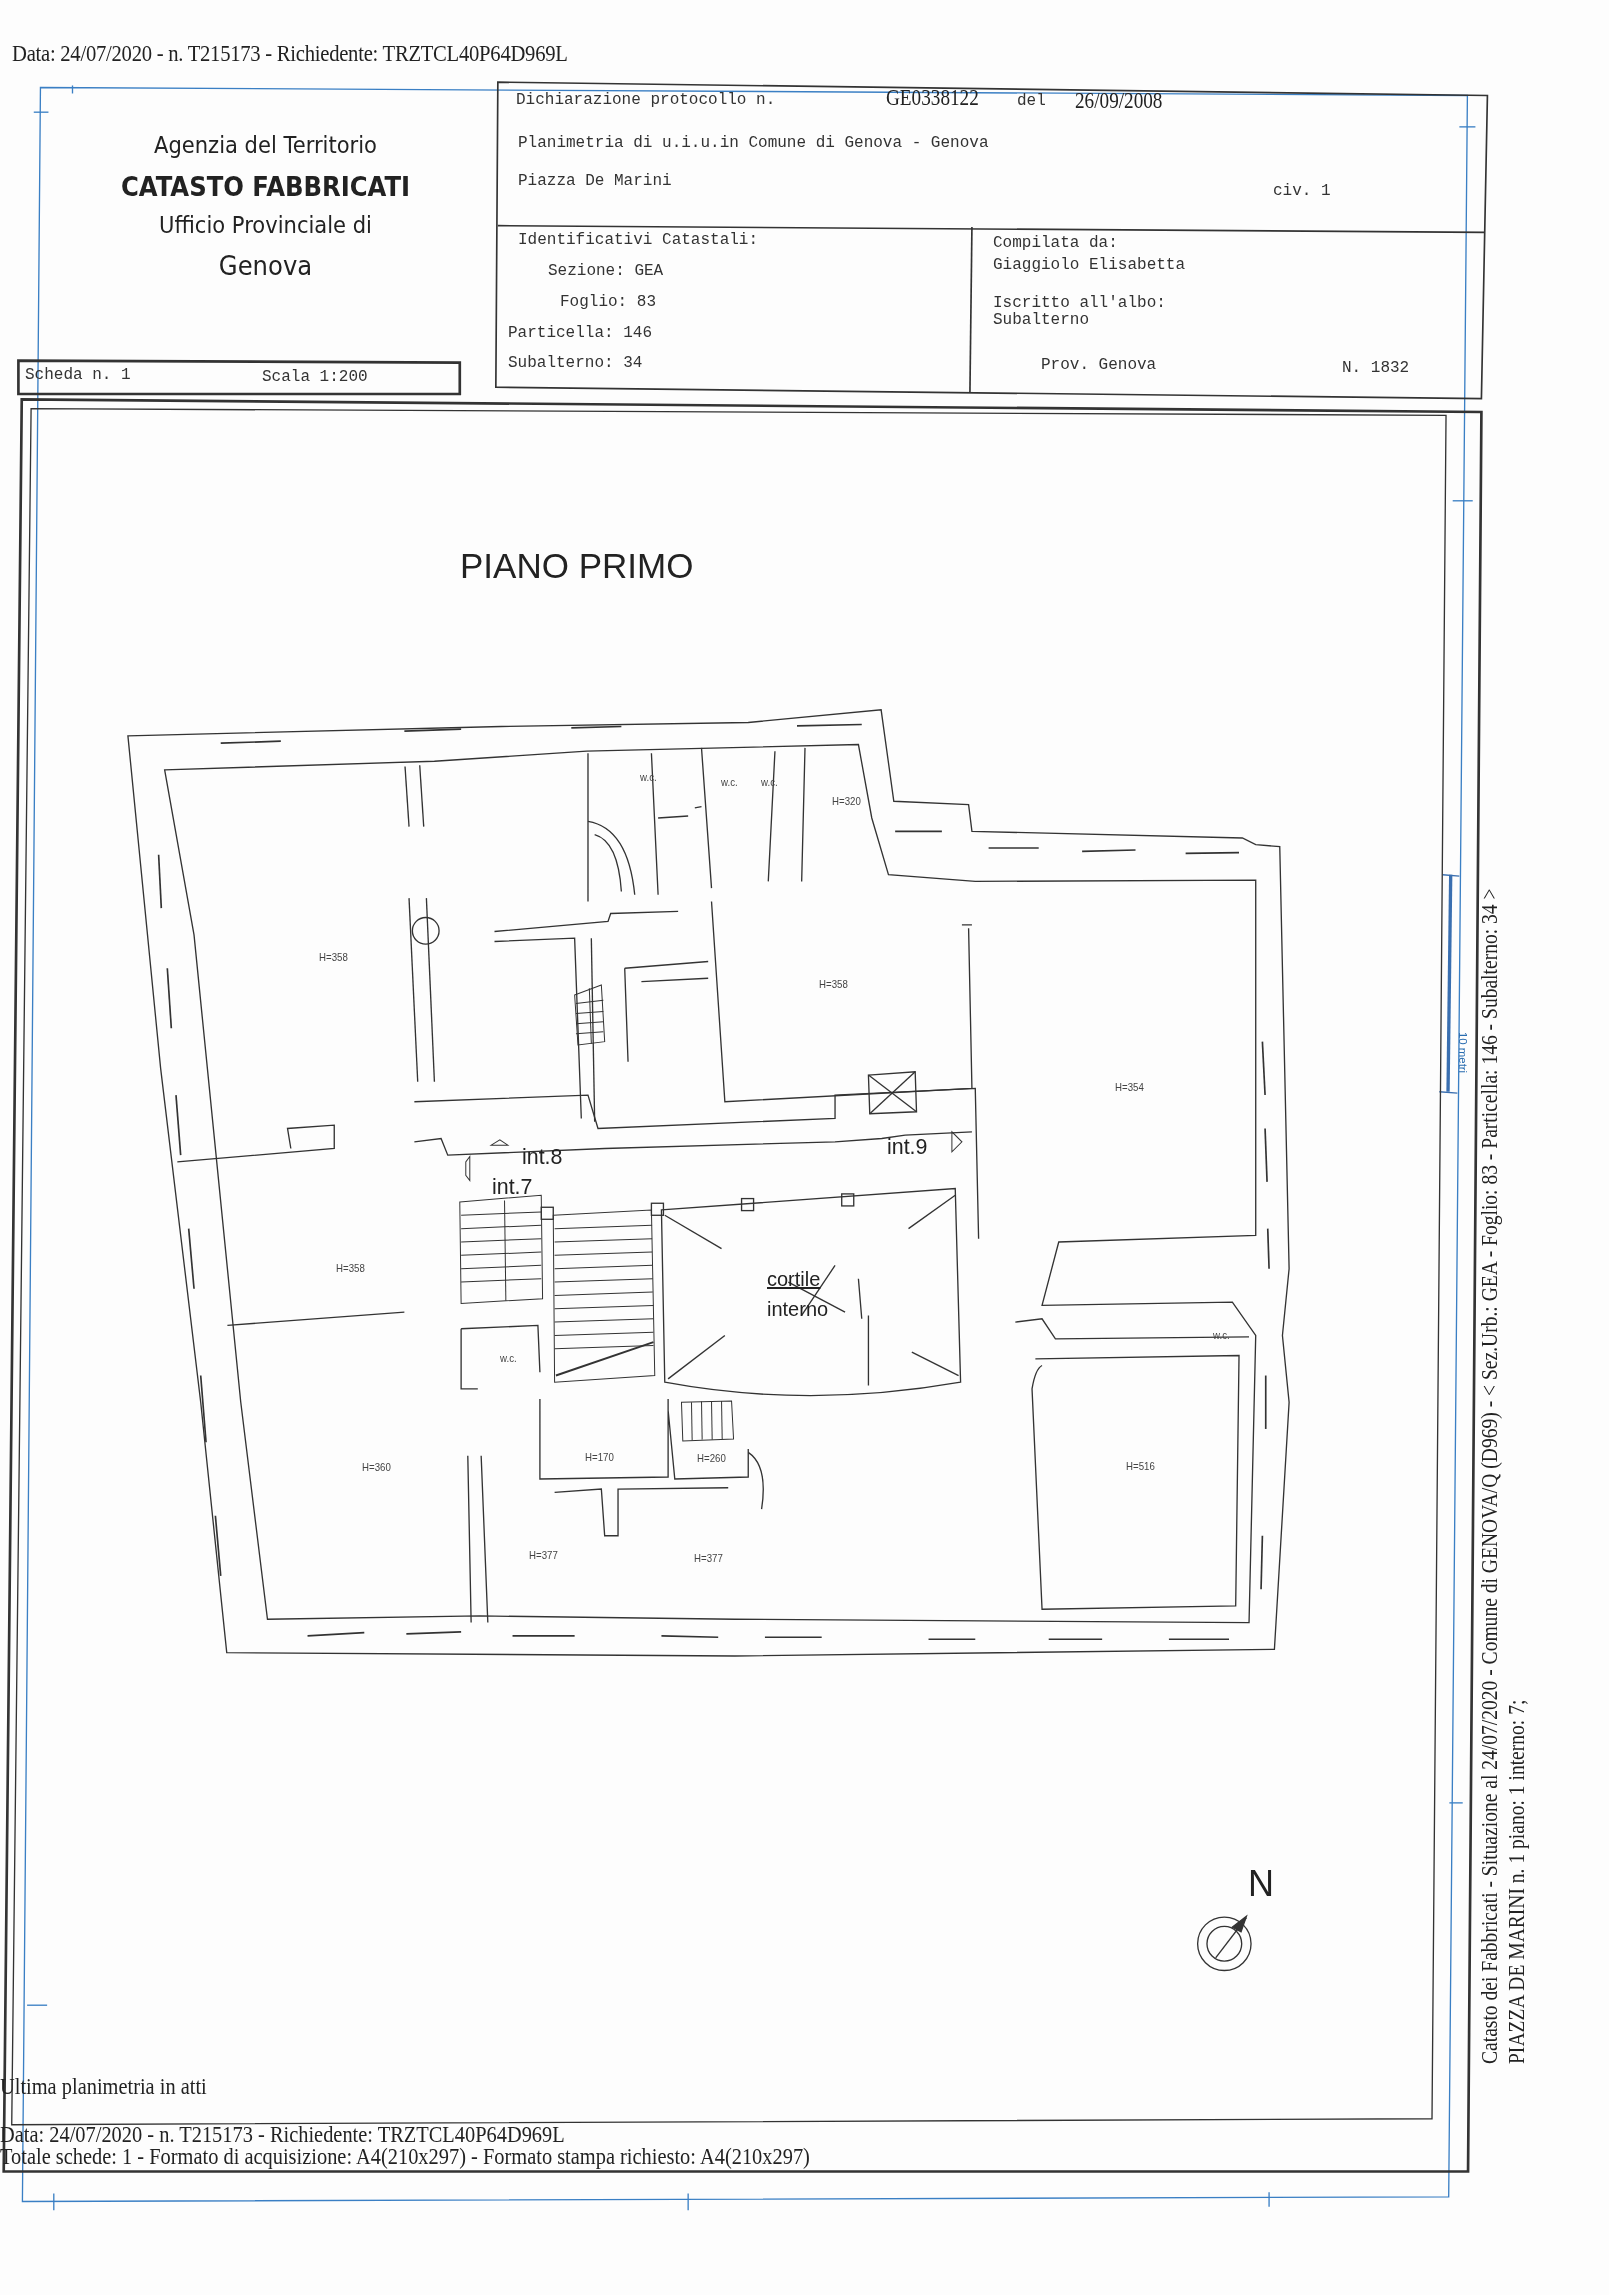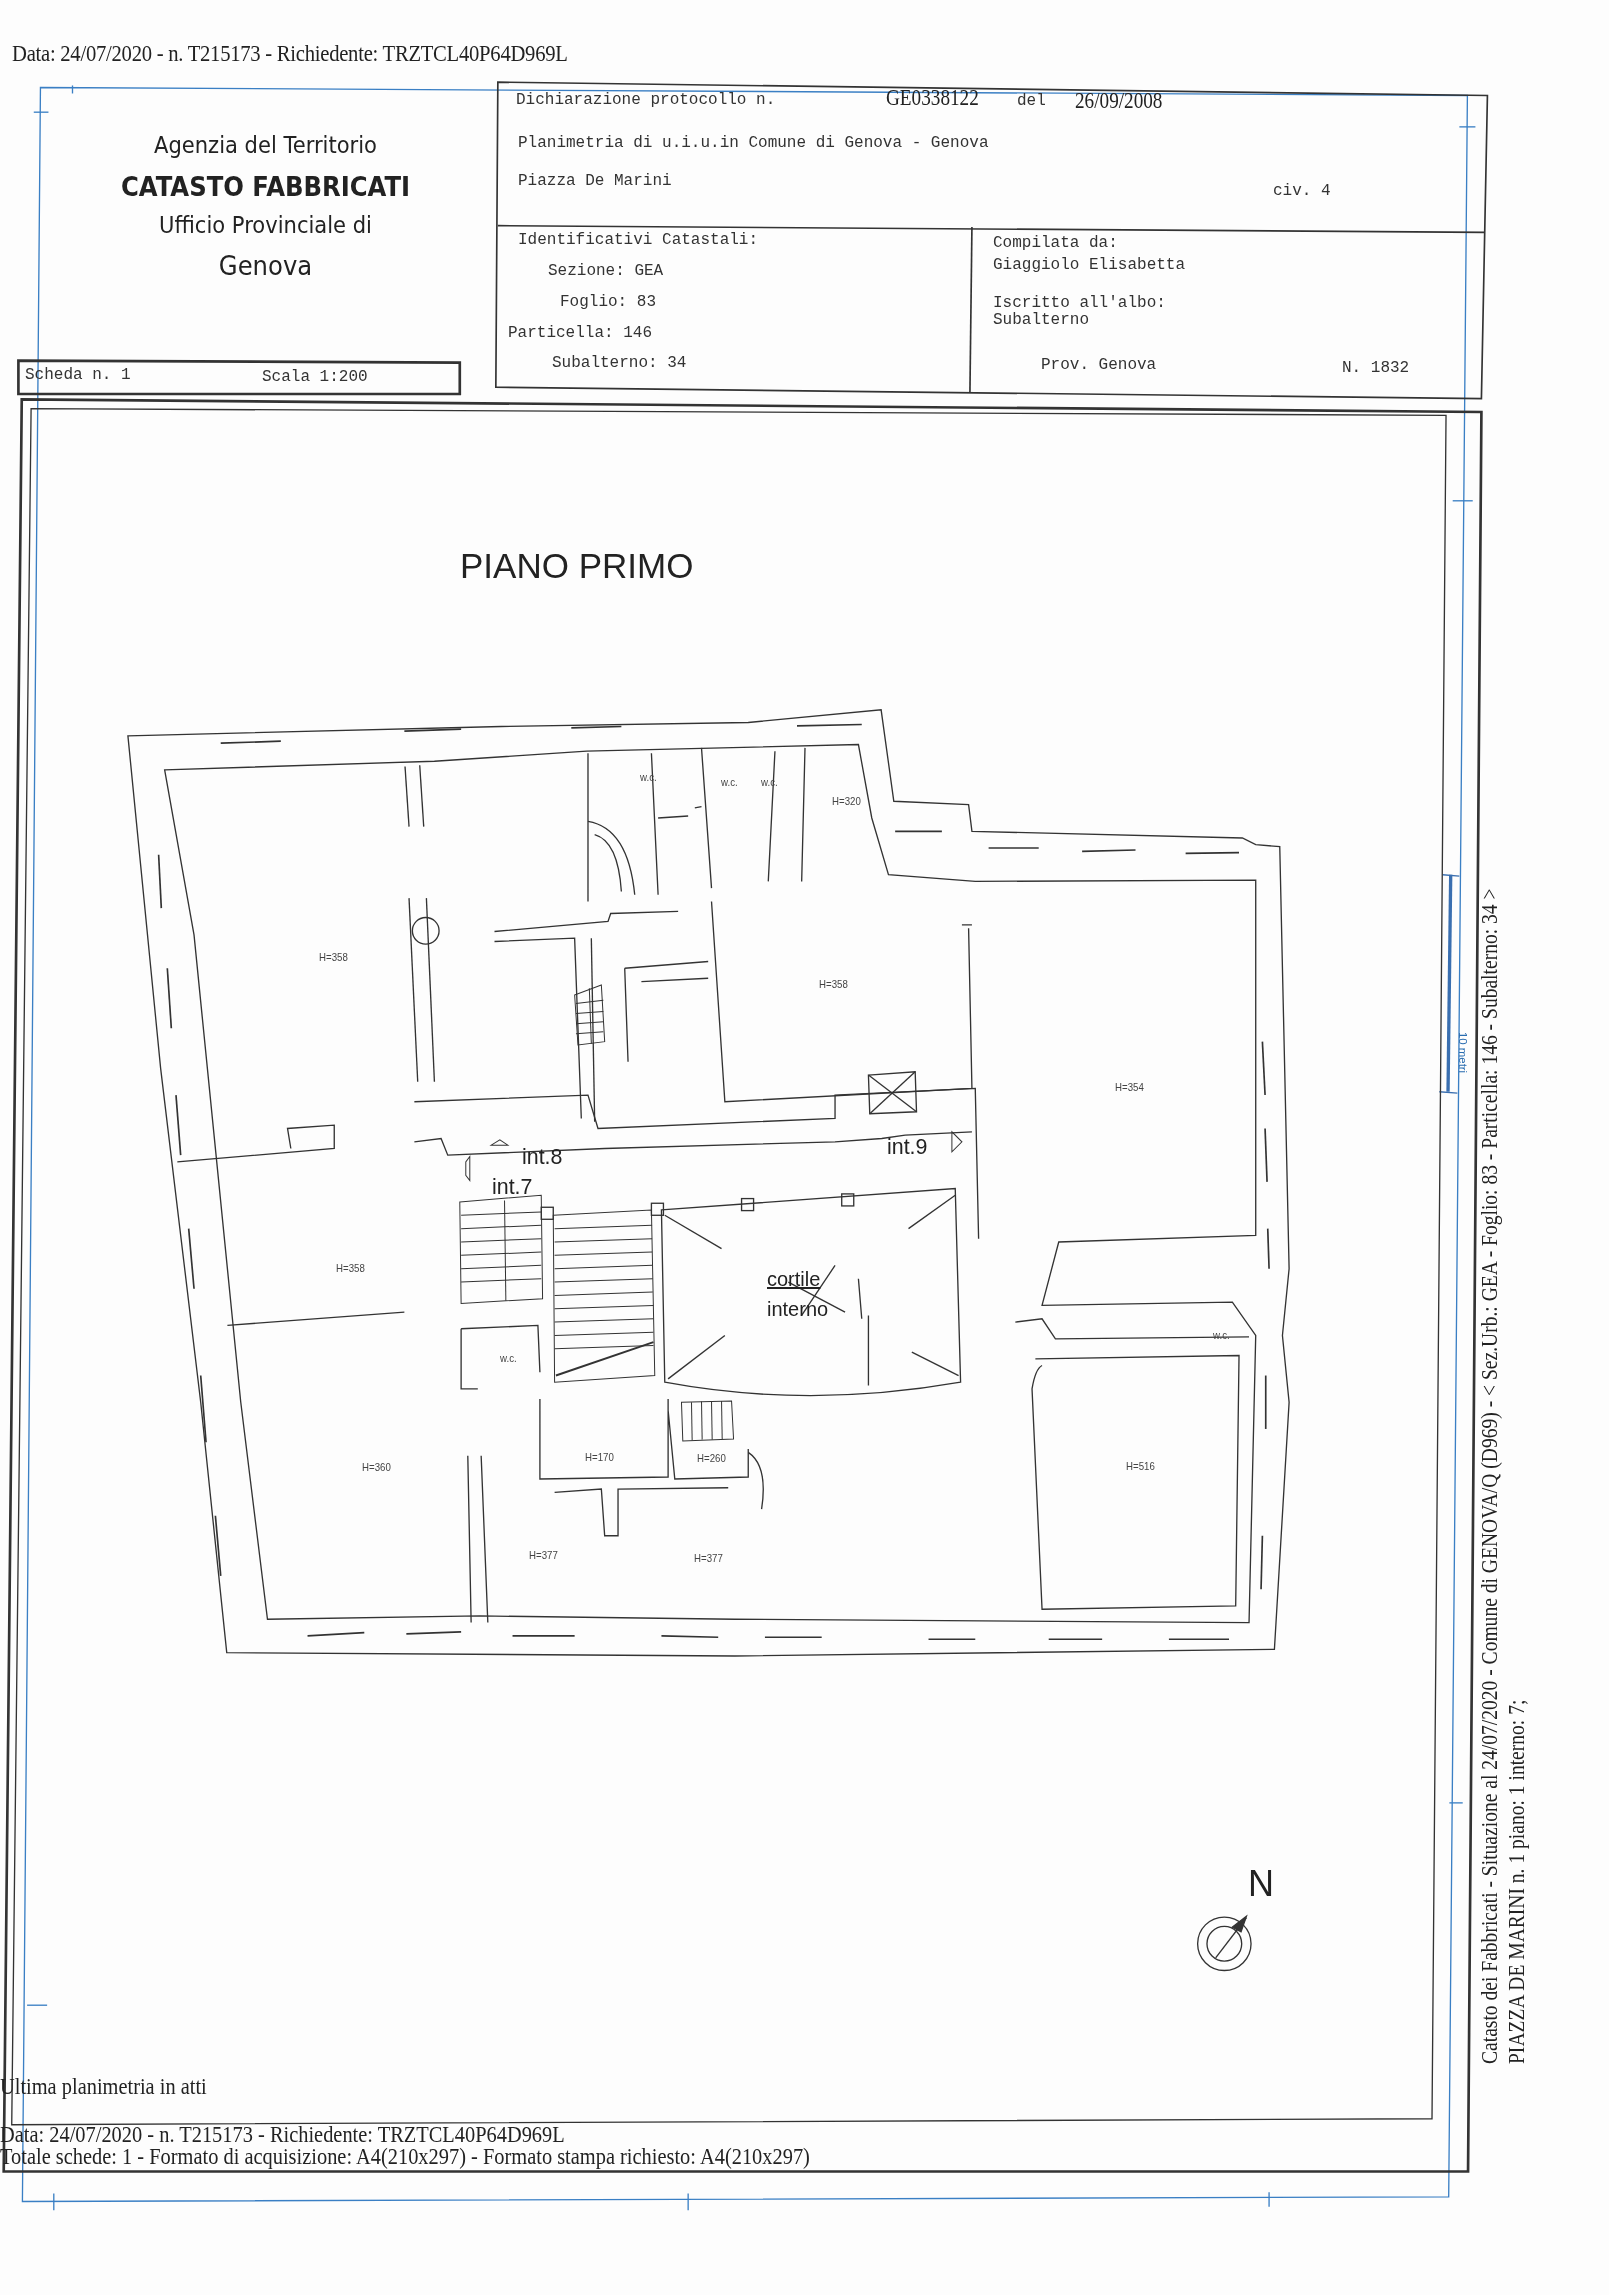--- a/index.html
+++ b/index.html
@@ -216,27 +216,27 @@
   <div class="abs hdr" style="left:262px;top:368px;">Scala 1:200</div>
 </div>
 
 <div>
   <div class="abs hdr" style="left:516px;top:91px;">Dichiarazione protocollo n.</div>
   <div class="abs hdr-big" style="left:886px;top:84px;">GE0338122</div>
   <div class="abs hdr" style="left:1017px;top:92px;">del</div>
   <div class="abs hdr-big" style="left:1075px;top:87px;">26/09/2008</div>
   <div class="abs hdr" style="left:518px;top:134px;">Planimetria di u.i.u.in Comune di Genova - Genova</div>
   <div class="abs hdr" style="left:518px;top:172px;">Piazza De Marini</div>
-  <div class="abs hdr" style="left:1273px;top:182px;">civ. 4</div>
+  <div class="abs hdr" style="left:1273px;top:182px;">civ. 1</div>
 
   <div class="abs hdr" style="left:518px;top:231px;">Identificativi Catastali:</div>
   <div class="abs hdr" style="left:548px;top:262px;">Sezione: GEA</div>
   <div class="abs hdr" style="left:560px;top:293px;">Foglio: 83</div>
   <div class="abs hdr" style="left:508px;top:324px;">Particella: 146</div>
-  <div class="abs hdr" style="left:508px;top:354px;margin-left:44px;">Subalterno: 34</div>
+  <div class="abs hdr" style="left:508px;top:354px;">Subalterno: 34</div>
 
   <div class="abs hdr" style="left:993px;top:234px;">Compilata da:</div>
   <div class="abs hdr" style="left:993px;top:256px;">Giaggiolo Elisabetta</div>
   <div class="abs hdr" style="left:993px;top:294px;">Iscritto all'albo:</div>
   <div class="abs hdr" style="left:993px;top:311px;">Subalterno</div>
   <div class="abs hdr" style="left:993px;top:356px;margin-left:48px;">Prov. Genova</div>
   <div class="abs hdr" style="left:1342px;top:359px;">N. 1832</div>
 </div>
 
 <div class="abs plan-title" style="left:460px;top:546px;">PIANO PRIMO</div>

